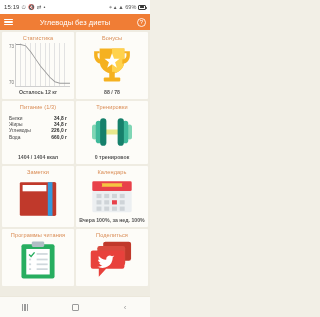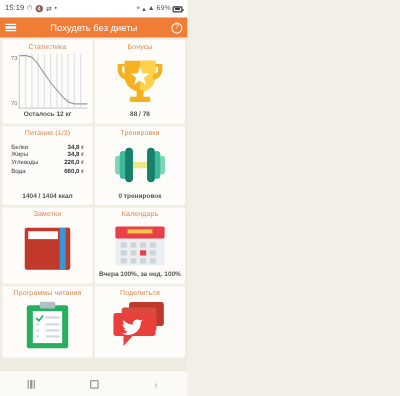--- a/index.html
+++ b/index.html
@@ -105,21 +105,21 @@
       </span>
   </div>
 </div>
 
 <div class="appbar">
   <div class="burger">
       <span></span>
       <span></span>
       <span></span>
     </div>
-  <div class="appbar-title">Похудеть без диеты</div>
+  <div class="appbar-title">Углеводы без диеты</div>
   <div class="help">?</div>
 </div>
 
 <div class="grid">
 
   <div class="card">
     <div class="card-title">Статистика</div>
     <div class="chart-wrap">
       <div class="y-axis">
         <span>73</span>

